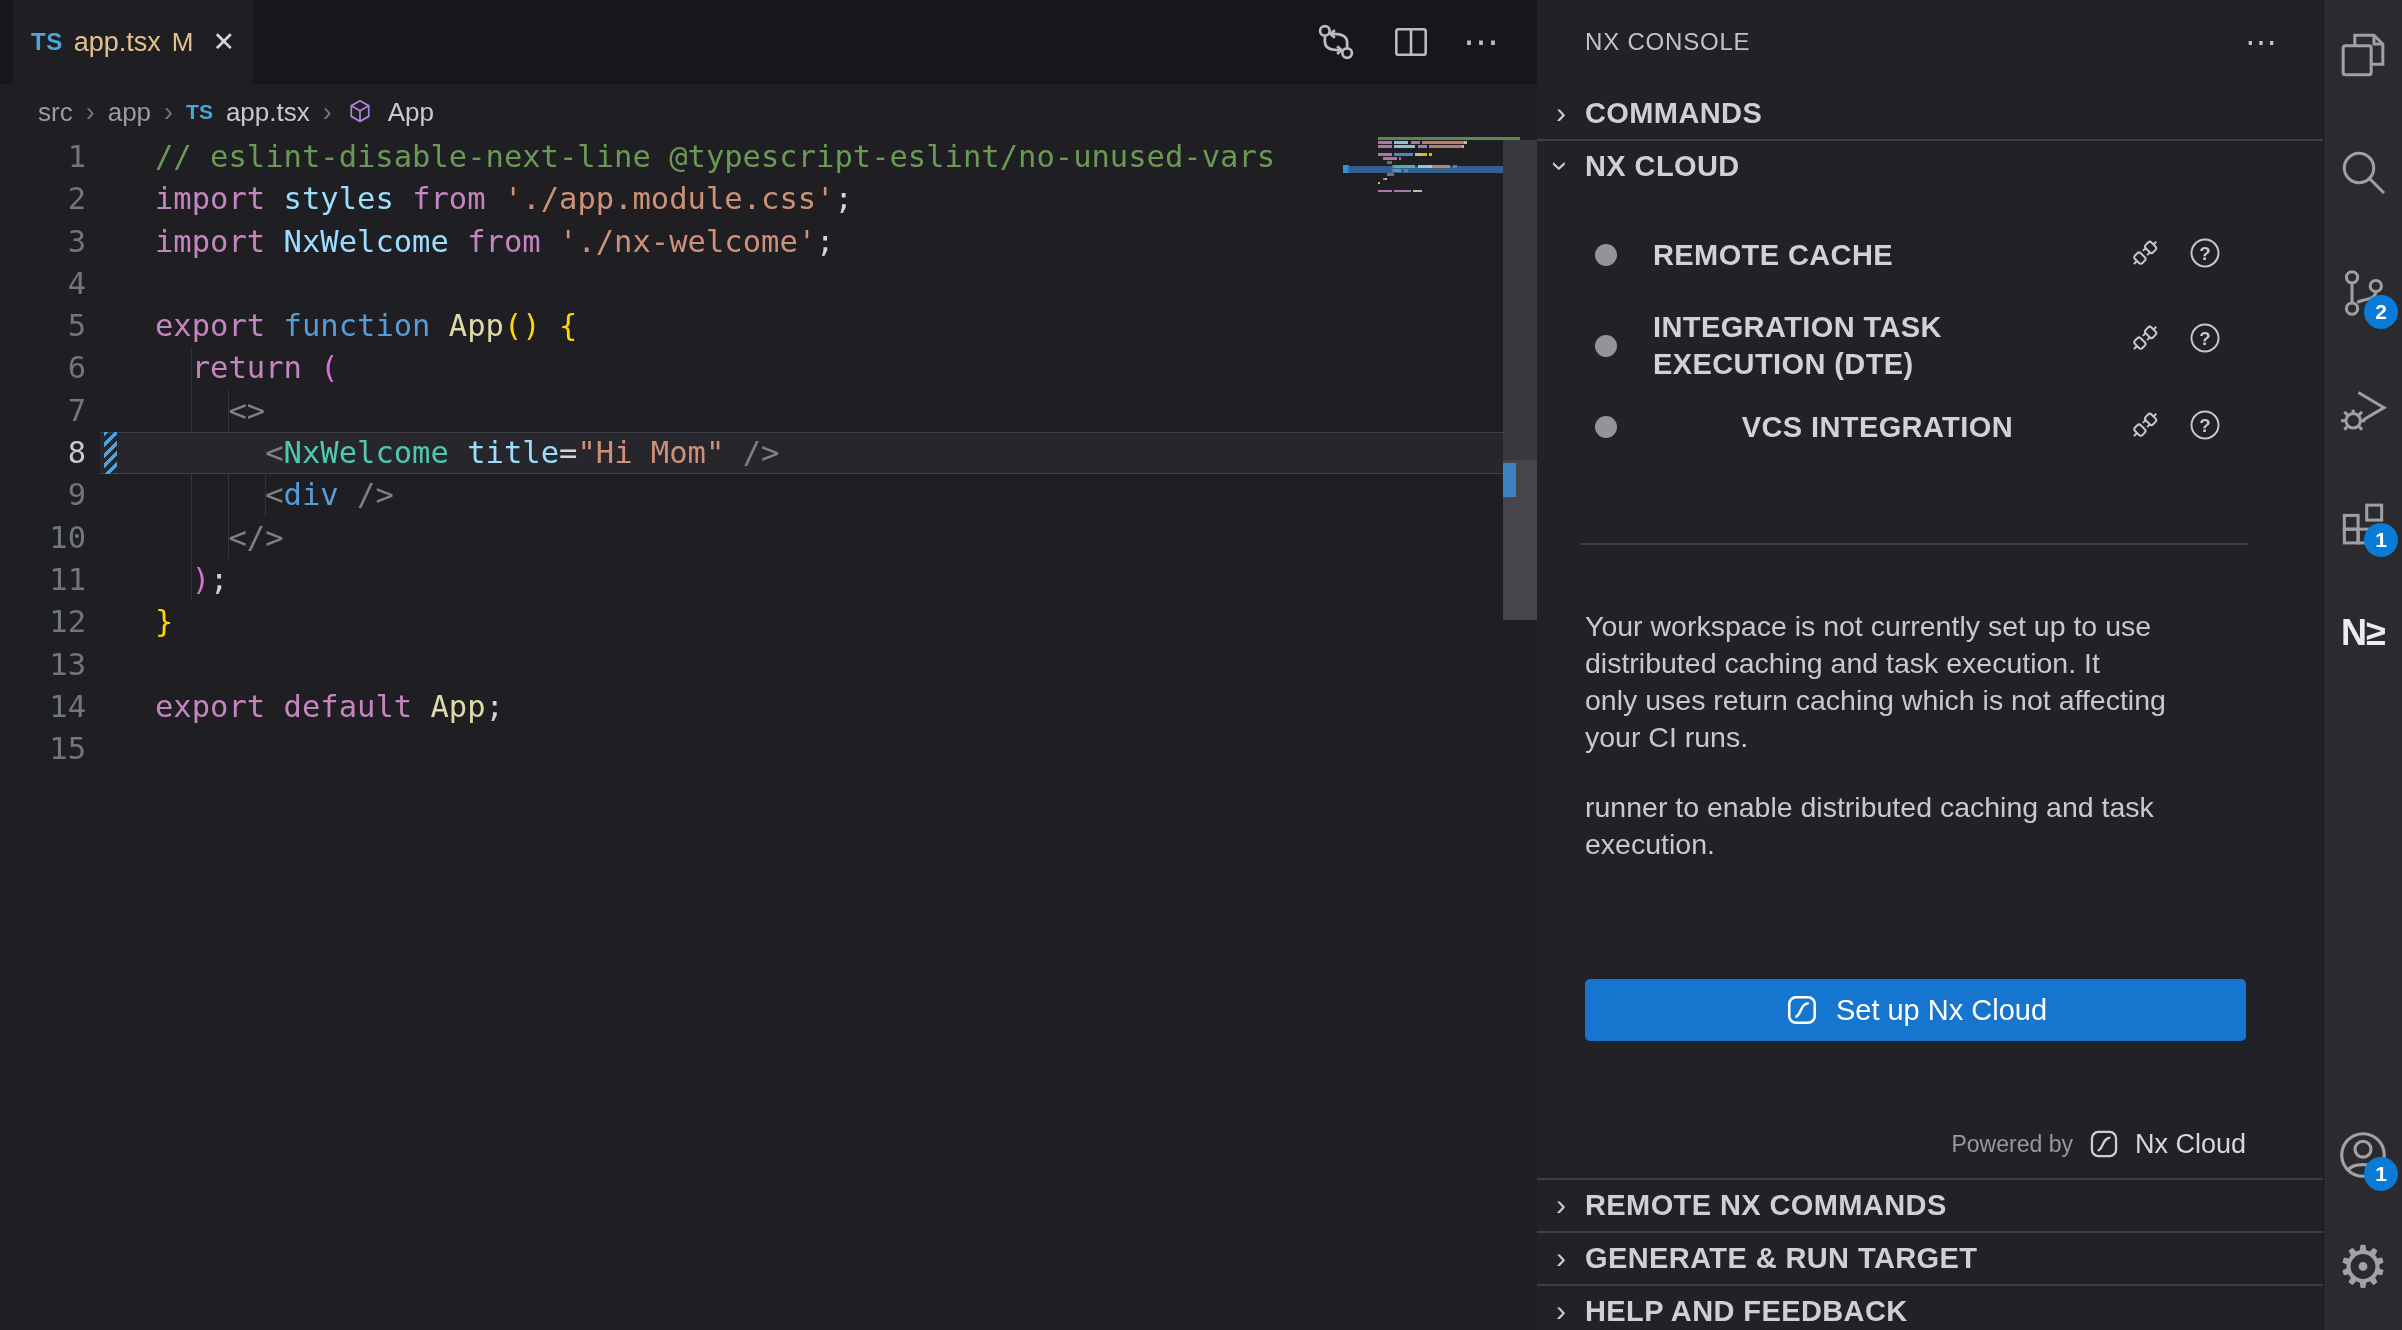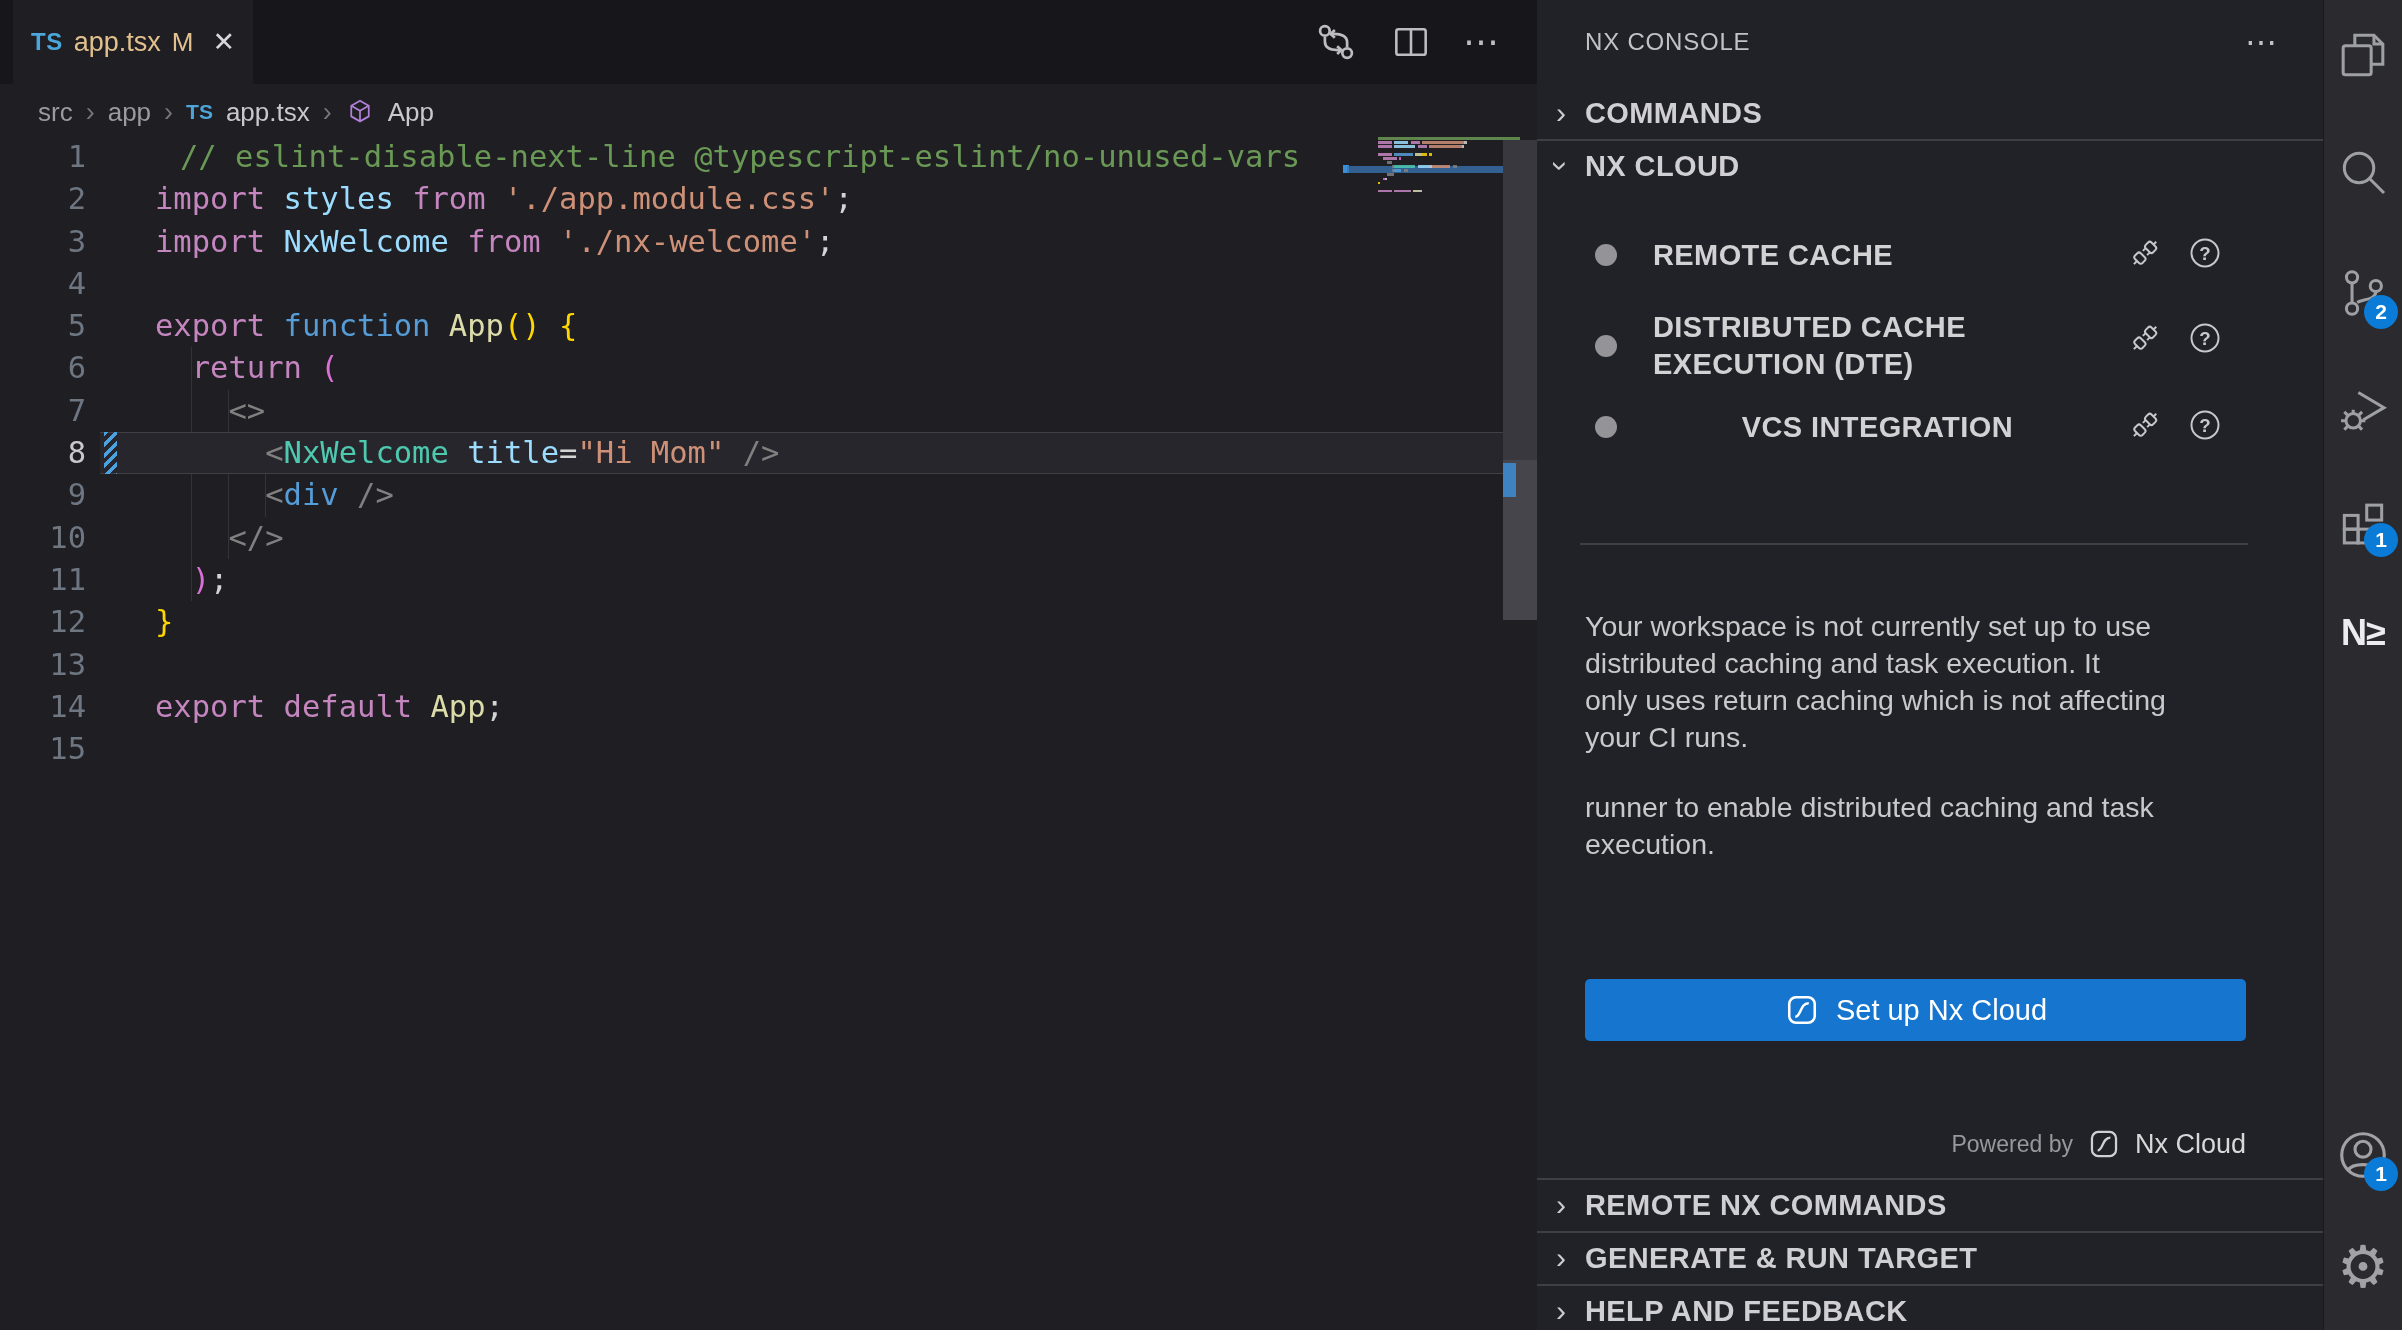--- a/index.html
+++ b/index.html
@@ -138,21 +138,21 @@
             <path d="M12 11 V19.5"></path>
         </svg>
       </span>
       <span class="file">App</span>
     </div>
 
     <div class="code-area" id="code-area">
       <div class="indent-guide" style="left:191px; top:211px; height:254px;"></div>
       <div class="indent-guide" style="left:228px; top:254px; height:169px;"></div>
       <div class="indent-guide" style="left:265px; top:296px; height:85px;"></div>
-    <div class="code-row"><span class="ln">1</span><span class="deco"></span><span class="code-text"><span style="color: rgb(106, 153, 85); margin-left: 25px;">// eslint-disable-next-line @typescript-eslint/no-unused-vars</span></span></div>
+    <div class="code-row"><span class="ln">1</span><span class="deco"></span><span class="code-text"><span style="color: rgb(106, 153, 85);">// eslint-disable-next-line @typescript-eslint/no-unused-vars</span></span></div>
         <div class="code-row"><span class="ln">2</span><span class="deco"></span><span class="code-text"><span style="color: rgb(197, 134, 192);">import</span><span style="color: rgb(212, 212, 212);"> </span><span style="color: rgb(156, 220, 254);">styles</span><span style="color: rgb(212, 212, 212);"> </span><span style="color: rgb(197, 134, 192);">from</span><span style="color: rgb(212, 212, 212);"> </span><span style="color: rgb(206, 145, 120);">'./app.module.css'</span><span style="color: rgb(212, 212, 212);">;</span></span></div>
         <div class="code-row"><span class="ln">3</span><span class="deco"></span><span class="code-text"><span style="color: rgb(197, 134, 192);">import</span><span style="color: rgb(212, 212, 212);"> </span><span style="color: rgb(156, 220, 254);">NxWelcome</span><span style="color: rgb(212, 212, 212);"> </span><span style="color: rgb(197, 134, 192);">from</span><span style="color: rgb(212, 212, 212);"> </span><span style="color: rgb(206, 145, 120);">'./nx-welcome'</span><span style="color: rgb(212, 212, 212);">;</span></span></div>
         <div class="code-row"><span class="ln">4</span><span class="deco"></span><span class="code-text"></span></div>
         <div class="code-row"><span class="ln">5</span><span class="deco"></span><span class="code-text"><span style="color: rgb(197, 134, 192);">export</span><span style="color: rgb(212, 212, 212);"> </span><span style="color: rgb(86, 156, 214);">function</span><span style="color: rgb(212, 212, 212);"> </span><span style="color: rgb(220, 220, 170);">App</span><span style="color: rgb(255, 215, 0);">()</span><span style="color: rgb(212, 212, 212);"> </span><span style="color: rgb(255, 215, 0);">{</span></span></div>
         <div class="code-row"><span class="ln">6</span><span class="deco"></span><span class="code-text"><span style="color: rgb(212, 212, 212);">  </span><span style="color: rgb(197, 134, 192);">return</span><span style="color: rgb(212, 212, 212);"> </span><span style="color: rgb(218, 112, 214);">(</span></span></div>
         <div class="code-row"><span class="ln">7</span><span class="deco"></span><span class="code-text"><span style="color: rgb(212, 212, 212);">    </span><span style="color: rgb(128, 128, 128);">&lt;&gt;</span></span></div>
         <div class="code-row current mod"><div class="cur-hl"></div><span class="ln">8</span><span class="deco"></span><span class="code-text"><span style="color: rgb(212, 212, 212);">      </span><span style="color: rgb(128, 128, 128);">&lt;</span><span style="color: rgb(78, 201, 176);">NxWelcome</span><span style="color: rgb(212, 212, 212);"> </span><span style="color: rgb(156, 220, 254);">title</span><span style="color: rgb(212, 212, 212);">=</span><span style="color: rgb(206, 145, 120);">"Hi Mom"</span><span style="color: rgb(212, 212, 212);"> </span><span style="color: rgb(128, 128, 128);">/&gt;</span></span></div>
         <div class="code-row"><span class="ln">9</span><span class="deco"></span><span class="code-text"><span style="color: rgb(212, 212, 212);">      </span><span style="color: rgb(128, 128, 128);">&lt;</span><span style="color: rgb(86, 156, 214);">div</span><span style="color: rgb(212, 212, 212);"> </span><span style="color: rgb(128, 128, 128);">/&gt;</span></span></div>
         <div class="code-row"><span class="ln">10</span><span class="deco"></span><span class="code-text"><span style="color: rgb(212, 212, 212);">    </span><span style="color: rgb(128, 128, 128);">&lt;/&gt;</span></span></div>
         <div class="code-row"><span class="ln">11</span><span class="deco"></span><span class="code-text"><span style="color: rgb(212, 212, 212);">  </span><span style="color: rgb(218, 112, 214);">)</span><span style="color: rgb(212, 212, 212);">;</span></span></div>
@@ -292,21 +292,21 @@
             <circle cx="12" cy="12" r="9"></circle>
               <text x="12" y="16.4" text-anchor="middle" font-size="12.5" font-family="Liberation Sans, sans-serif" fill="#c8c8cc" stroke="none" font-weight="bold">?</text>
           </svg>
         </span>
       </div>
     </div>
 
     <div class="cloud-item" style="top:300px; height:92px;">
       <span class="cloud-dot"></span>
       <div class="cloud-label">
-        <div>DISTRIBUTED CACHE</div>
+        <div>INTEGRATION TASK</div>
           <div>EXECUTION (DTE)</div>
       </div>
       <div class="cloud-icons top">
         <span>
           <svg width="36" height="36" viewBox="0 0 24 24" fill="none" stroke="#c8c8cc" stroke-width="1.3">
             <g transform="rotate(-45 12 12)">
                 <path d="M1.5 12 h3"></path>
                 <rect x="4.5" y="8.5" width="5.4" height="7" rx="1.6"></rect>
             <path d="M14.6 10 h-2.6 M14.6 14 h-2.6"></path>
                 <rect x="14.6" y="8.5" width="5.4" height="7" rx="1.6"></rect>

